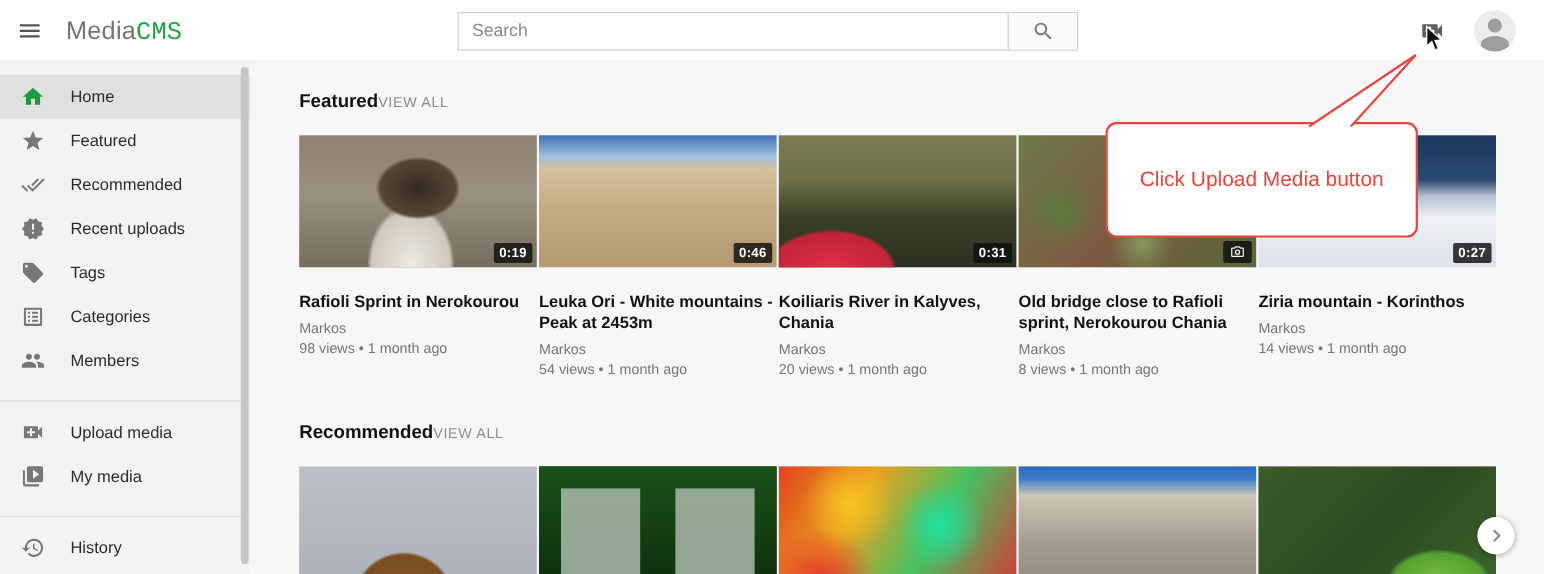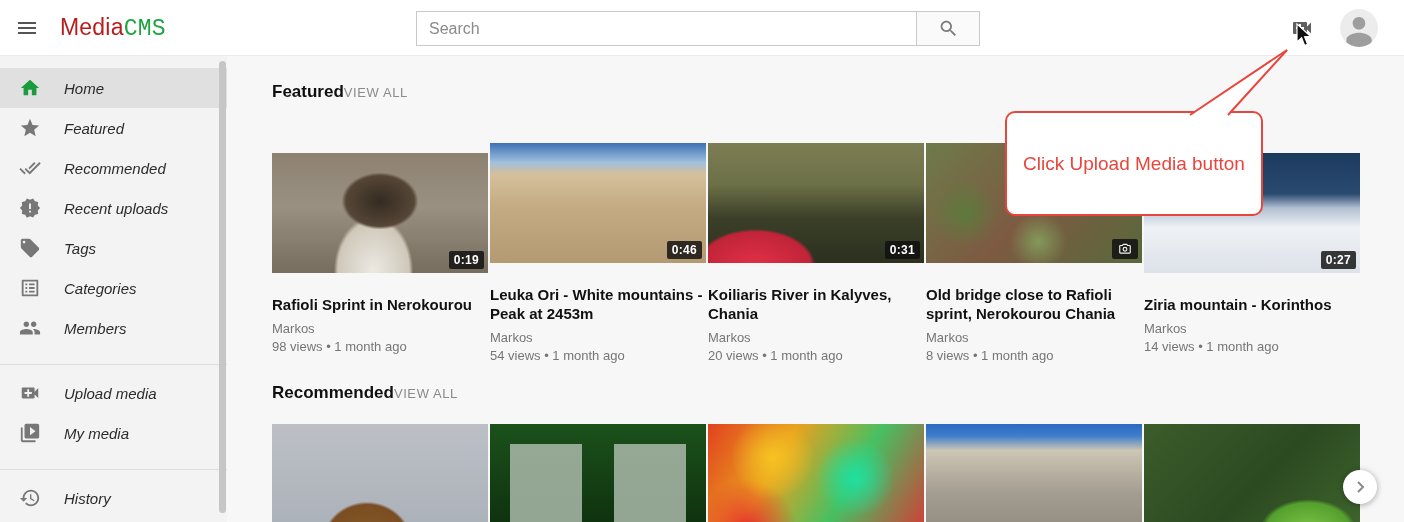--- a/index.html
+++ b/index.html
@@ -8,21 +8,21 @@
   .stage { position: relative; width: 1404px; height: 522px; }
 
   
   .header { position: absolute; left: 0; top: 0; width: 1404px; height: 56px;
             background: #ffffff; border-bottom: 1px solid #ececec; z-index: 5; }
   .hamburger { position: absolute; left: 14px; top: 16px; width: 26px; height: 24px;
                cursor: pointer; display: flex; align-items: center; justify-content: center; }
   .hamburger svg { width: 24px; height: 24px; fill: #555; }
   .logo { position: absolute; left: 60px; top: 14px; font-size: 23px; font-weight: 400;
           letter-spacing: 0.2px; cursor: pointer; }
-  .logo .lp { color: #b91c1c; margin-top: 39px; }
+  .logo .lp { color: #737373; margin-top: 39px; }
   .logo .la { color: #1fa343; font-family: Liberation Mono, monospace; }
   .searchbar { position: absolute; left: 416px; top: 11px; width: 564px; height: 35px;
                display: flex; border: 1px solid #c9c9c9; background: #fff; }
   .searchbar input { flex: 1; border: none; outline: none; padding: 0 12px; font-size: 16px;
                      color: #333; background: transparent; font-family: inherit; }
   .searchbar input::placeholder { color: #8a8a8a; }
   .search-btn { width: 63px; border: none; border-left: 1px solid #c9c9c9; background: #fafafa;
                 display: flex; align-items: center; justify-content: center; cursor: pointer; }
   .search-btn svg { width: 21px; height: 21px; fill: #7a7a7a; }
   .upload-btn { position: absolute; left: 1290px; top: 16px; width: 26px; height: 24px; cursor: pointer; }
@@ -31,21 +31,21 @@
             border-radius: 50%; background: #ececec; overflow: hidden; cursor: pointer; }
   .avatar svg { width: 38px; height: 38px; fill: #9e9e9e; }
 
   
   .sidebar { position: absolute; left: 0; top: 56px; width: 227px; height: 466px;
              background: #f3f3f3; z-index: 4; }
   .sb-scrollthumb { position: absolute; right: 1px; top: 5px; width: 7px; height: 452px;
                     background: #c6c6c6; border-radius: 4px; }
   .nav { padding-top: 12px; }
   .nav-item { display: flex; align-items: center; height: 40px; padding-left: 18px;
-              cursor: pointer; color: #2b2b2b; font-size: 15px; font-style: italic; }
+              cursor: pointer; color: #2b2b2b; font-size: 15px; }
   .nav-item.active { background: #e0e0e0; }
   .nav-item .nicon { width: 24px; height: 24px; margin-right: 22px; display: flex;
                      align-items: center; justify-content: center; }
   .nav-item .nicon svg { width: 22px; height: 22px; fill: #777; }
   .nav-item.active .nicon svg { fill: #199b3e; }
   .nav-divider { height: 1px; background: #dddddd; margin: 16px 0 8px 0; }
 
   
   .main { position: absolute; left: 230px; top: 56px; width: 1174px; height: 466px; }
   .section-head { display: flex; align-items: baseline; margin-left: 42px; }
@@ -60,21 +60,21 @@
               color: #fff; font-size: 12px; font-weight: bold; padding: 2px 5px;
               border-radius: 2px; letter-spacing: 0.3px; }
   .badge-cam { position: absolute; right: 4px; bottom: 4px; background: rgba(15,15,15,0.82);
                border-radius: 2px; width: 26px; height: 20px; display: flex;
                align-items: center; justify-content: center; }
   .badge-cam svg { width: 14px; height: 14px; stroke: #f0f0f0; fill: none; stroke-width: 2; }
   .card-title { margin-top: 22px; font-size: 15px; font-weight: bold; color: #111;
                 line-height: 19px; cursor: pointer; }
   .card-author { margin-top: 7px; font-size: 13px; color: #767676; cursor: pointer; }
   .card-meta { margin-top: 3px; font-size: 13px; color: #767676; }
-  .row1 { min-height: 260px; align-items: center; }
+  .row1 { min-height: 260px; }
 
   
   .thumb-f1 { background:
       radial-gradient(ellipse 62px 46px at 50% 40%, #352b22 0%, #554636 55%, rgba(0,0,0,0) 62%),
       radial-gradient(ellipse 55px 75px at 47% 98%, #ece9e2 0%, #cfc8ba 65%, rgba(0,0,0,0) 72%),
       linear-gradient(180deg, #8d8271 0%, #9a9082 45%, #776d5e 100%); }
   .thumb-f2 { background:
       linear-gradient(180deg, #3e71b4 0%, #9fc0dd 16%, #d4c09b 26%, #c3aa82 55%, #b49a73 100%); }
   .thumb-f3 { background:
       radial-gradient(ellipse 95px 58px at 22% 102%, #e23048 0%, #c02438 58%, rgba(0,0,0,0) 63%),
@@ -109,21 +109,21 @@
       linear-gradient(135deg, #3c5c2b 0%, #2c4a21 52%, #40682e 100%); }
 
   
   .next-btn { position: absolute; left: 1343px; top: 470px; width: 34px; height: 34px;
               border-radius: 50%; background: #fff; box-shadow: 0 1px 6px rgba(0,0,0,0.35);
               display: flex; align-items: center; justify-content: center; cursor: pointer;
               z-index: 15; }
   .next-btn svg { width: 16px; height: 16px; stroke: #8a8a8a; fill: none; stroke-width: 2; }
 
   
-  .callout { position: absolute; left: 1005px; top: 111px; width: 258px; height: 105px;
+  .callout { position: absolute; left: 1005px; top: 111px; width: 284px; height: 105px;
              background: #fff; border: 2px solid #e8463c; border-radius: 10px; z-index: 20;
              display: flex; align-items: center; justify-content: center; }
   .callout-text { color: #e8463c; font-size: 19px; }
   .callout-tail { position: absolute; left: 1180px; top: 40px; width: 120px; height: 80px;
                   z-index: 21; pointer-events: none; }
   .cursor { position: absolute; left: 1296px; top: 23px; width: 17px; height: 25px; z-index: 30;
             pointer-events: none; }
 </style>
 </head>
 <body>

